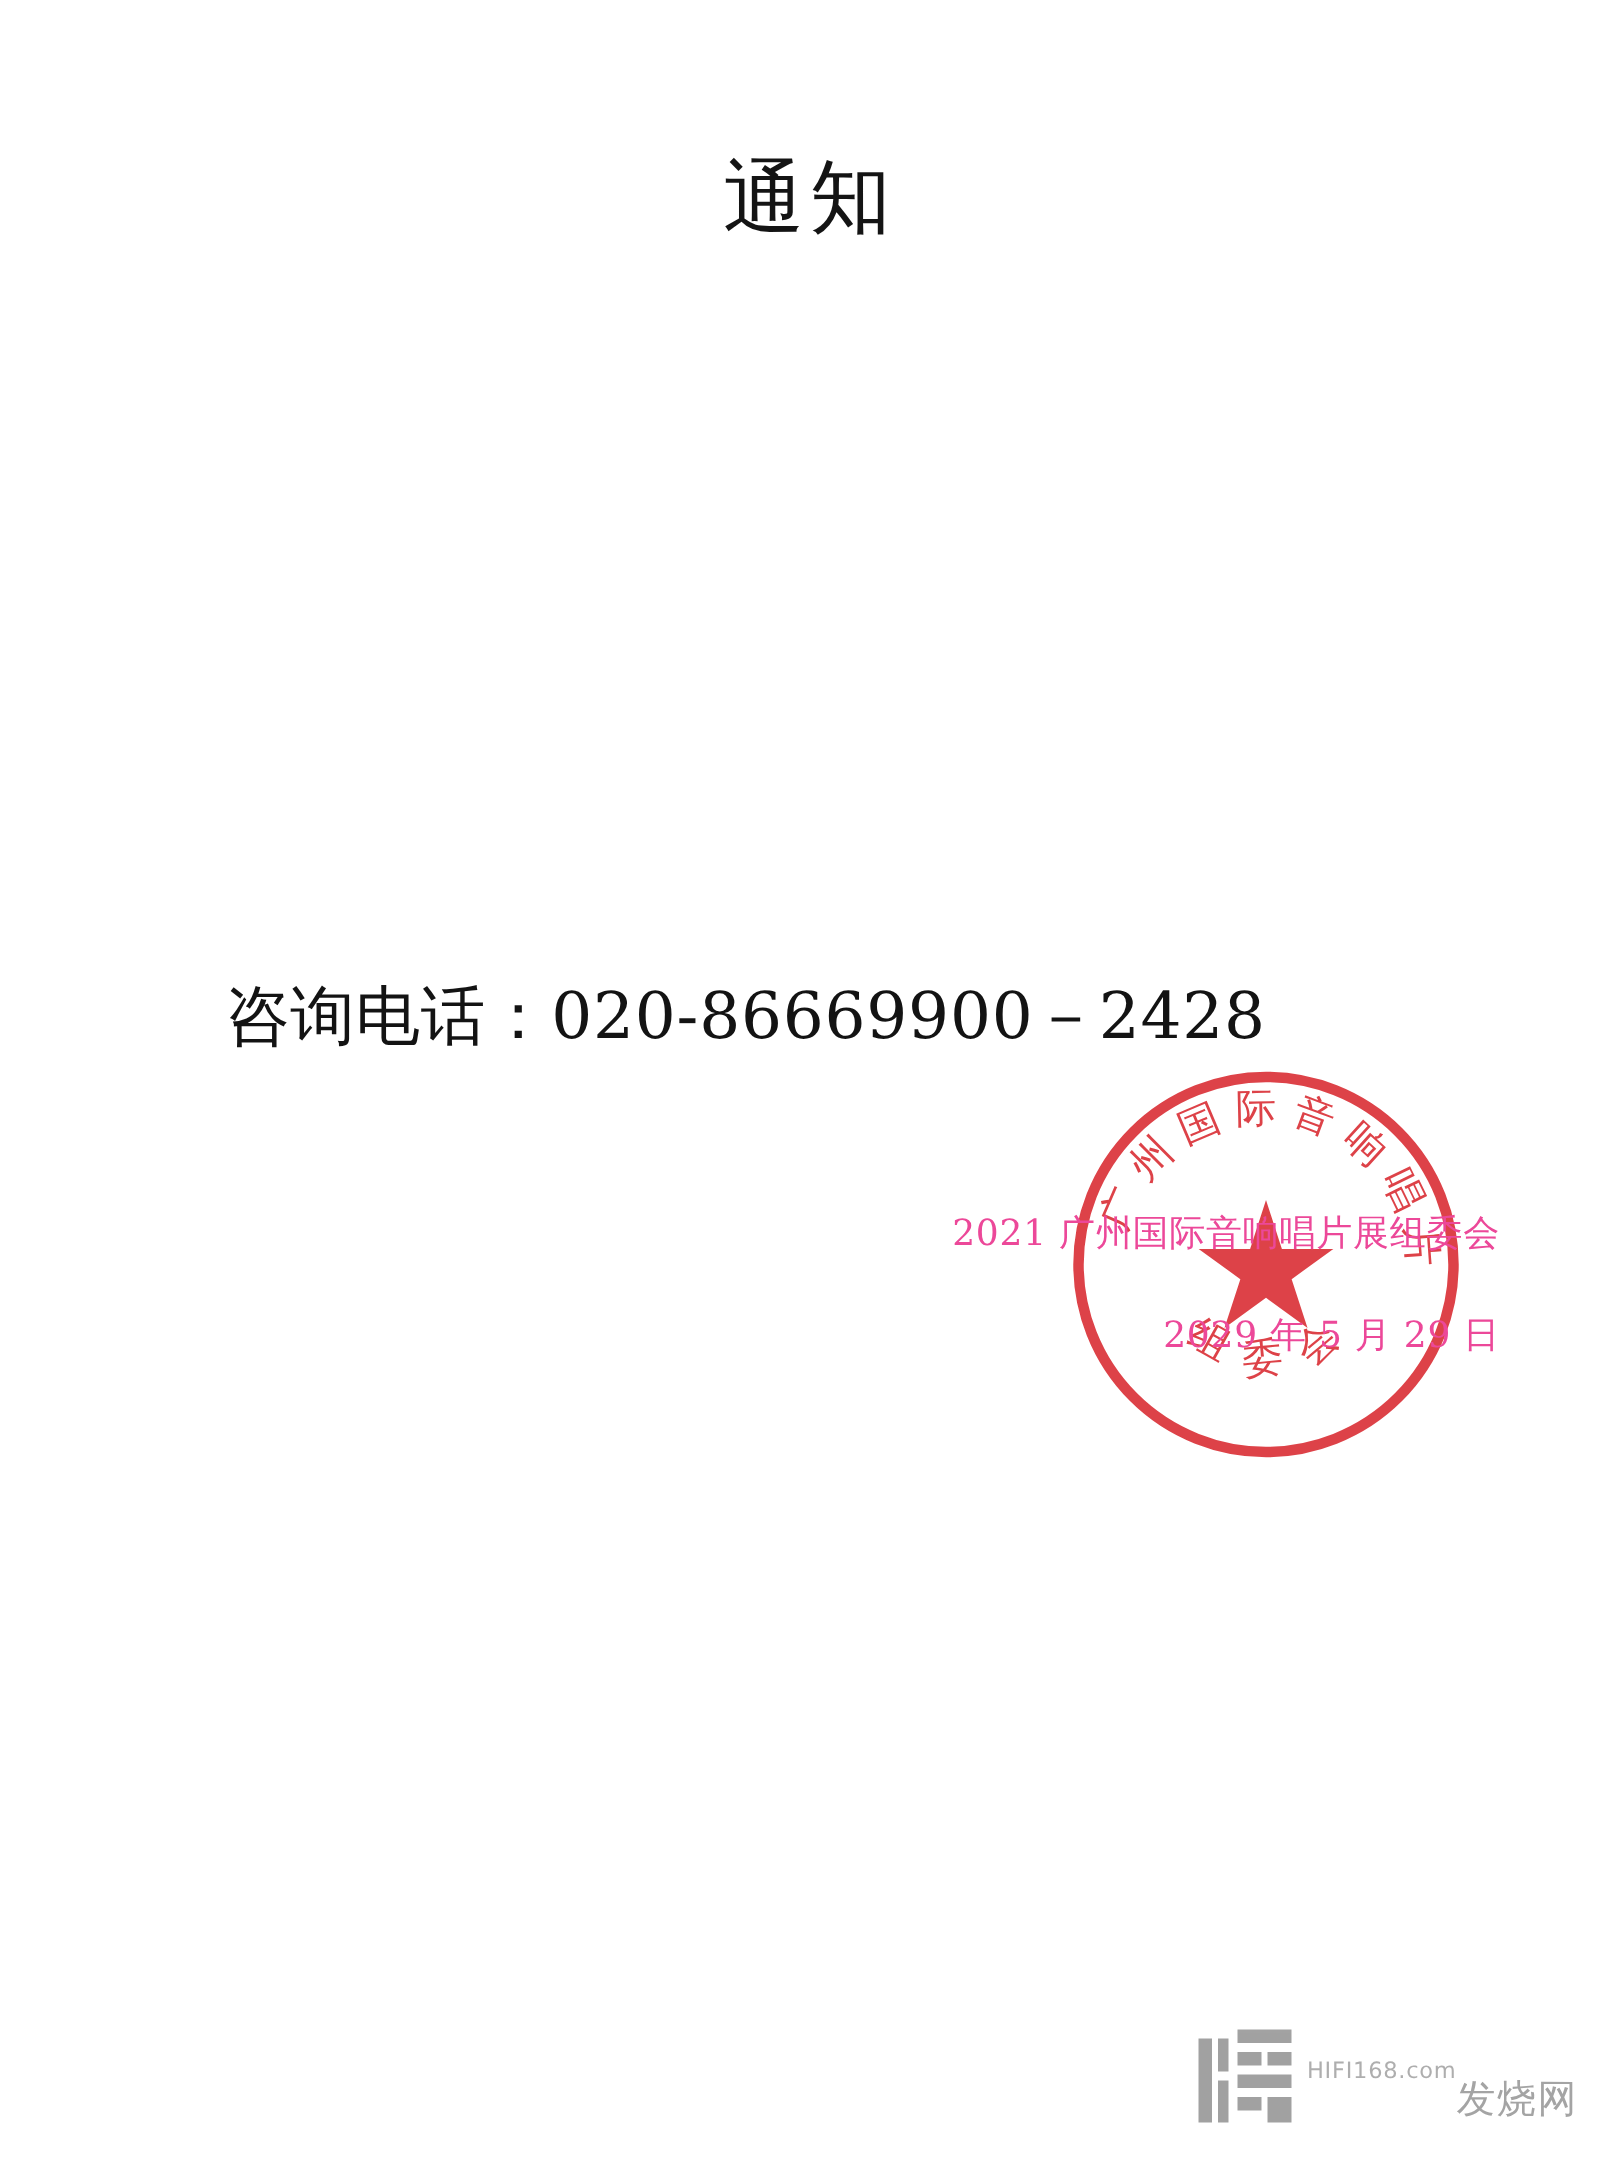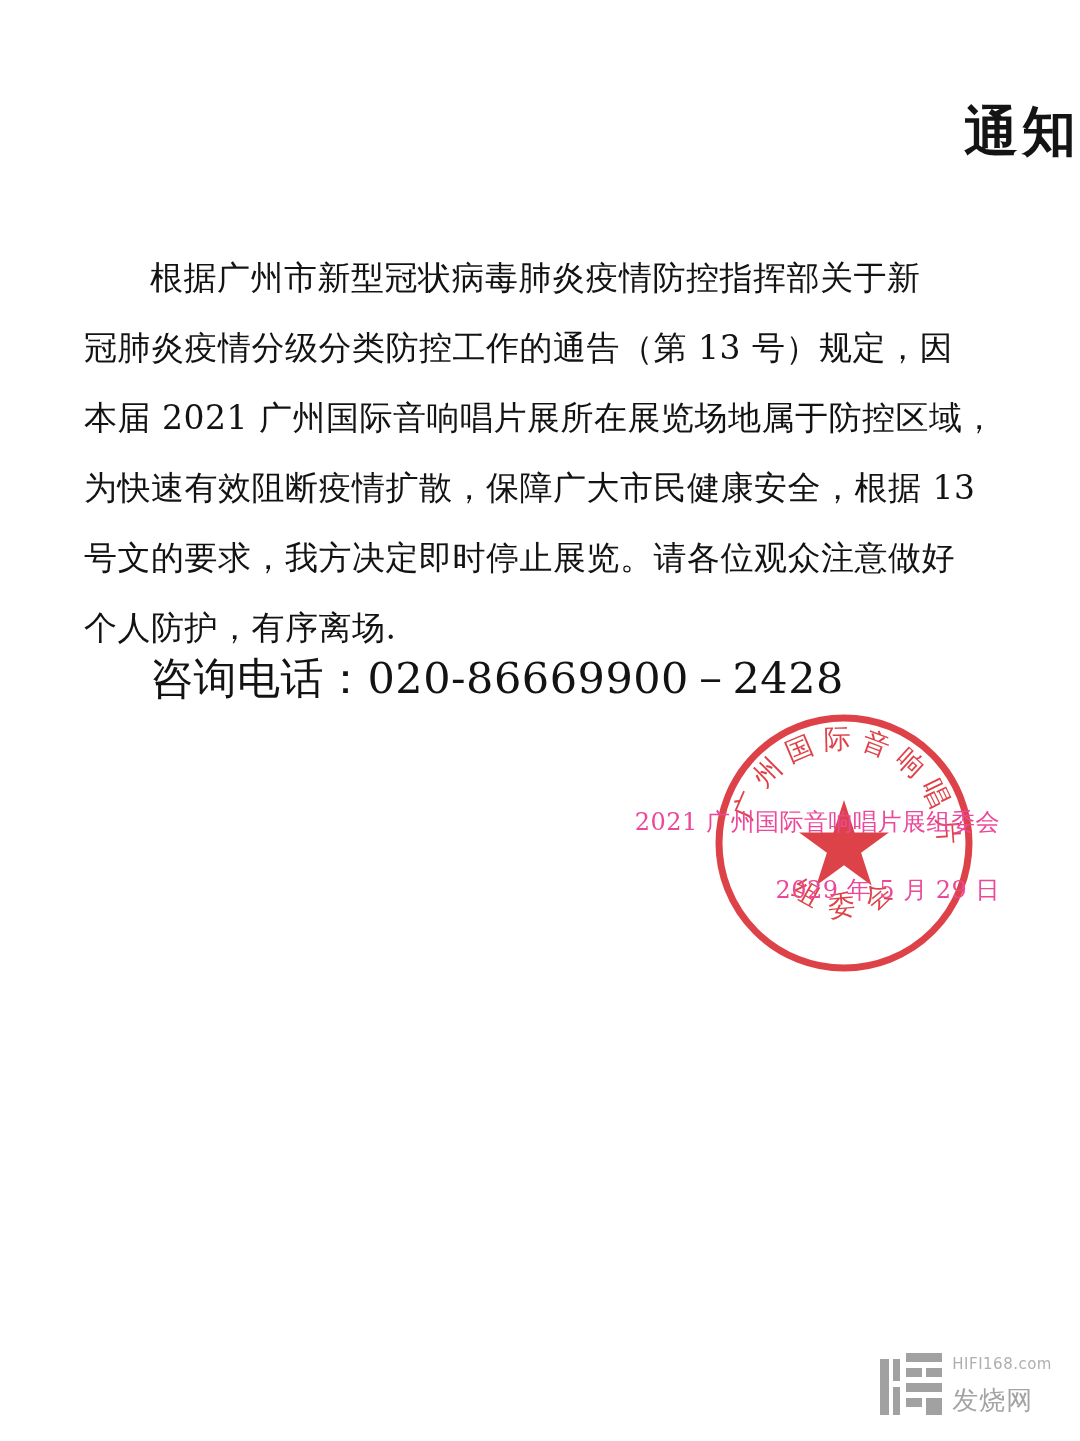--- a/index.html
+++ b/index.html
@@ -21,23 +21,23 @@
     left: 0; top: 0;
     width: 1080px;
     height: 1441px;
   }
 
   .doc-title {
     position: absolute;
     top: 96px;
     left: 0;
     width: 1080px;
-    text-align: right;
+    text-align: center;
     font-family: "DejaVu Serif", serif;
-    font-weight: bold;
+    font-weight: normal;
     font-size: 54px;
     letter-spacing: 4px;
     color: #141414;
   }
 
   .body-block {
     position: absolute;
     top: 243px;
     left: 84px;
     width: 912px;
@@ -110,21 +110,21 @@
     width: 62px;
     height: 62px;
     position: relative;
   }
   .wm-mark .bar {
     position: absolute;
     background: #9a9a9a;
   }
   .wm-text {
     display: flex;
-    flex-direction: column;
+    flex-direction: row;
     line-height: 1.1;
   }
   .wm-domain {
     font-family: "DejaVu Sans", sans-serif;
     font-size: 15px;
     color: #a8a8a8;
     letter-spacing: 0.5px;
   }
   .wm-name {
     font-family: "DejaVu Sans", sans-serif;
@@ -134,28 +134,20 @@
     margin-top: 14px;
   }
 </style>
 </head>
 <body>
 
 <div class="page">
 
   <div class="doc-title">通知</div>
 
-  <div class="body-block">
-    <div class="body-line indent">根据广州市新型冠状病毒肺炎疫情防控指挥部关于新</div>
-    <div class="body-line">冠肺炎疫情分级分类防控工作的通告（第 13 号）规定，因</div>
-    <div class="body-line">本届 2021 广州国际音响唱片展所在展览场地属于防控区域，</div>
-    <div class="body-line">为快速有效阻断疫情扩散，保障广大市民健康安全，根据 13</div>
-    <div class="body-line">号文的要求，我方决定即时停止展览。请各位观众注意做好</div>
-    <div class="body-line">个人防护，有序离场.</div>
-  </div>
 
   <div class="contact-line">咨询电话：020-86669900－2428</div>
 
   <div class="signature">
     <div class="sign-line">2021 广州国际音响唱片展组委会</div>
     <div class="sign-line">2029 年 5 月 29 日</div>
   </div>
 
   <div class="seal">
     <svg width="262" height="262" viewBox="0 0 262 262" xmlns="http://www.w3.org/2000/svg">

